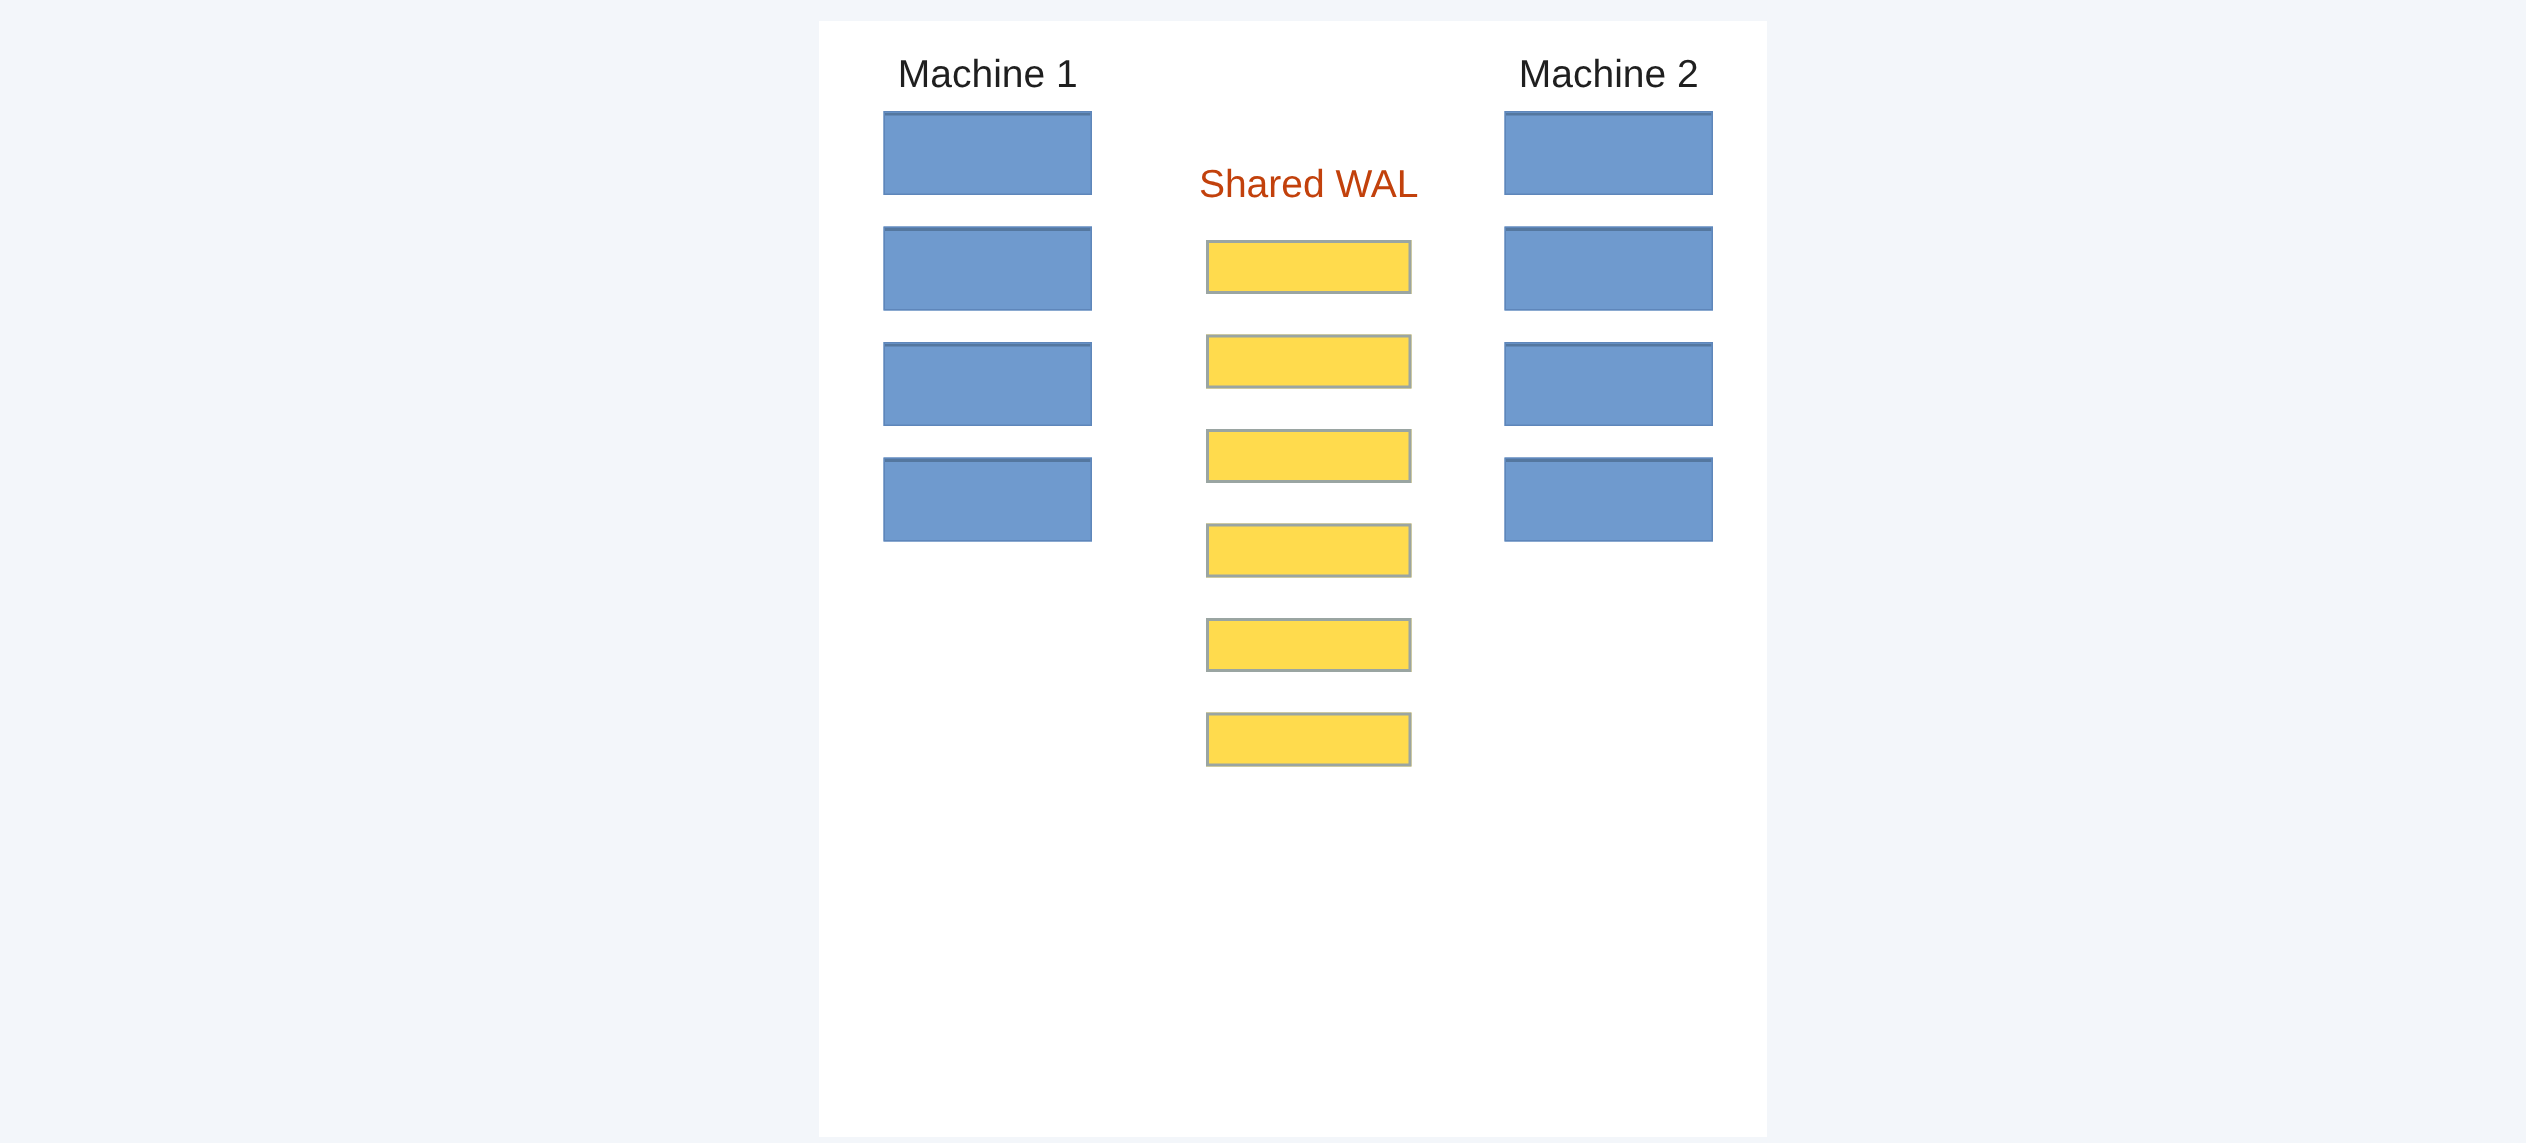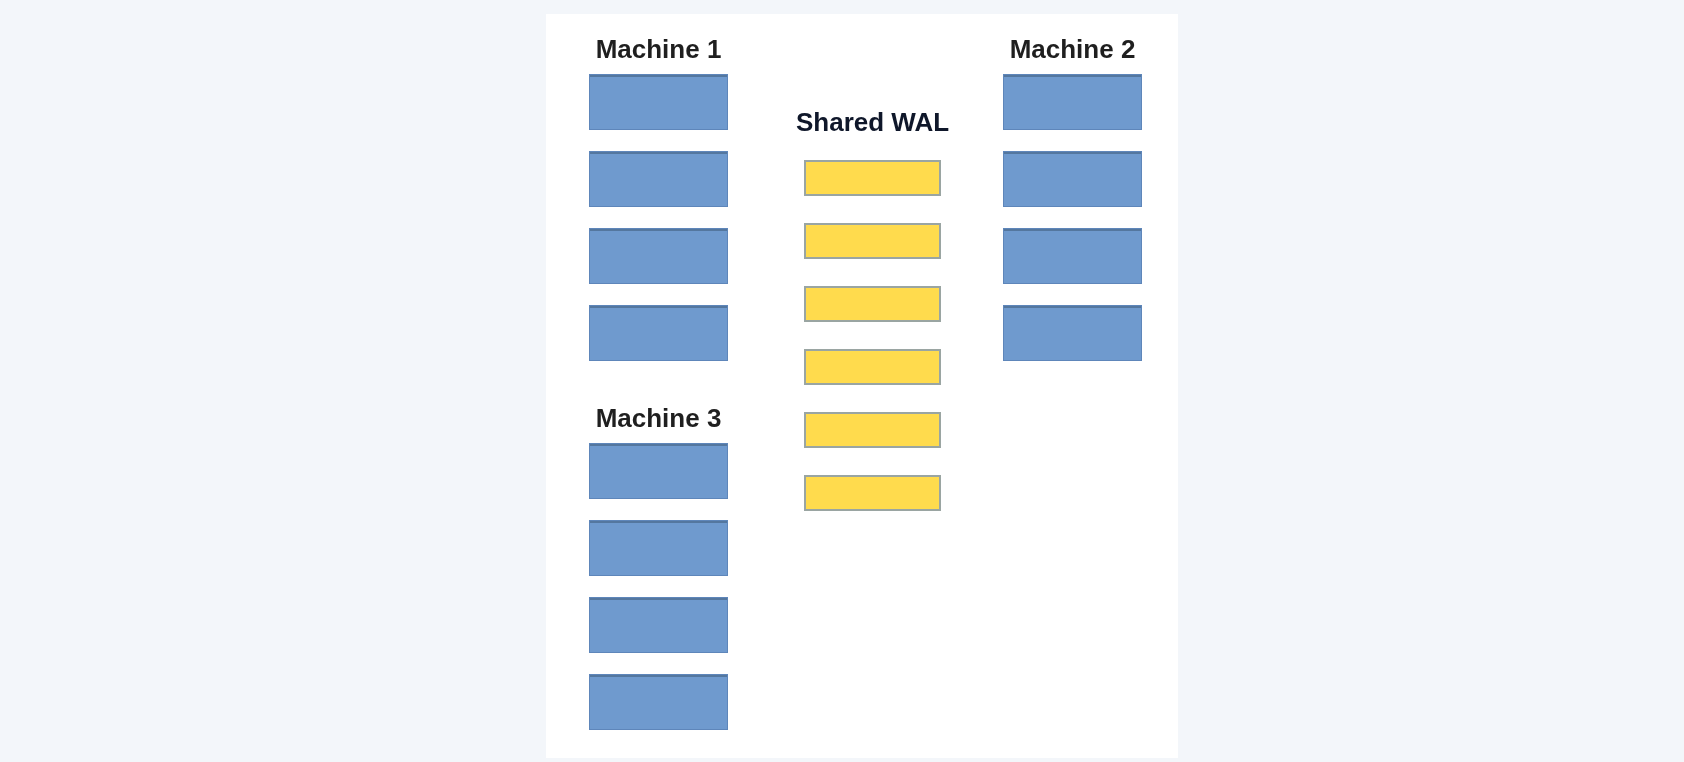--- a/index.html
+++ b/index.html
@@ -9,21 +9,20 @@
     height: 762px;
     overflow: hidden;
     background: #f3f6fa;
     font-family: "Liberation Sans", sans-serif;
   }
   .viewport {
     position: relative;
     width: 1684px;
     height: 580px;
     background: #f3f6fa;
-    font-weight: bold;
   }
   .diagram-panel {
     position: absolute;
     left: 546px;
     top: 14px;
     width: 632px;
     height: 744px;
     background: #ffffff;
   }
   .machine-group {
@@ -52,21 +51,21 @@
   }
   .wal-group {
     position: absolute;
     left: 250px;
     top: 95px;
     width: 153px;
   }
   .wal-label {
     font-size: 26px;
     line-height: 26px;
-    color: #0f172a;
+    color: #c2410c;
     text-align: center;
     white-space: nowrap;
     margin-bottom: 25px;
   }
   .wal-segment {
     width: 133px;
     height: 32px;
     margin: 0 auto 27px auto;
     background: #ffdb4d;
     border: 2px solid #9aa5a2;
@@ -97,23 +96,16 @@
     <div class="wal-group">
       <div class="wal-label">Shared WAL</div>
       <div class="wal-segment"></div>
       <div class="wal-segment"></div>
       <div class="wal-segment"></div>
       <div class="wal-segment"></div>
       <div class="wal-segment"></div>
       <div class="wal-segment"></div>
     </div>
 
-    <div class="machine-group pos-bottom-left">
-      <div class="machine-label">Machine 3</div>
-      <div class="machine-block"></div>
-      <div class="machine-block"></div>
-      <div class="machine-block"></div>
-      <div class="machine-block"></div>
-    </div>
 
 
   </div>
 </div>
 
 </body></html>

